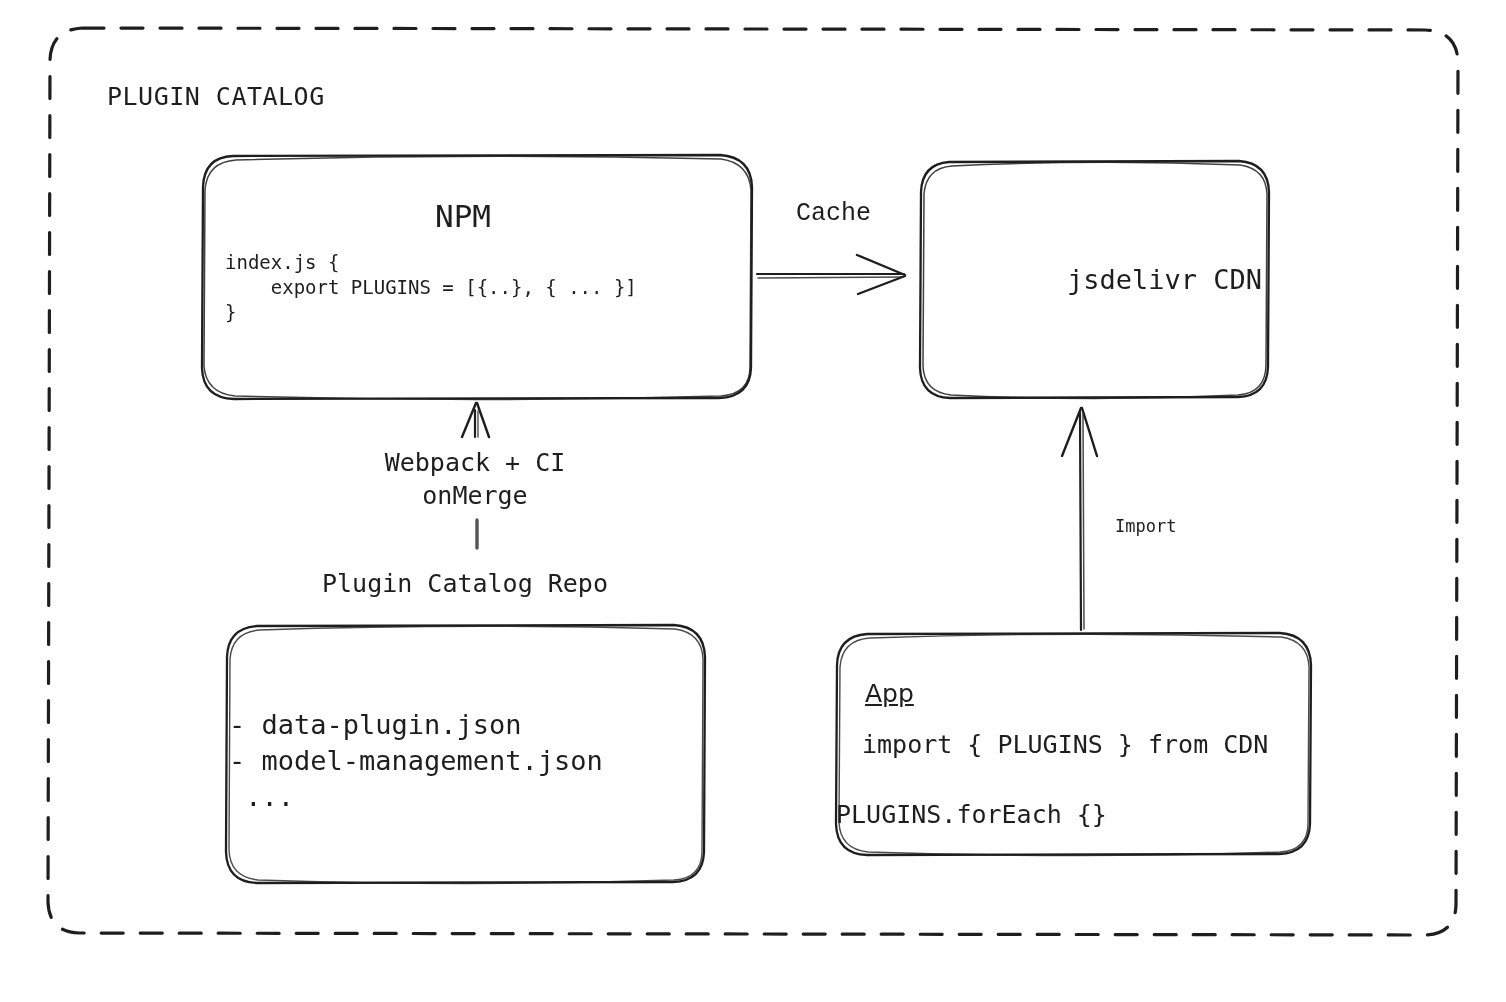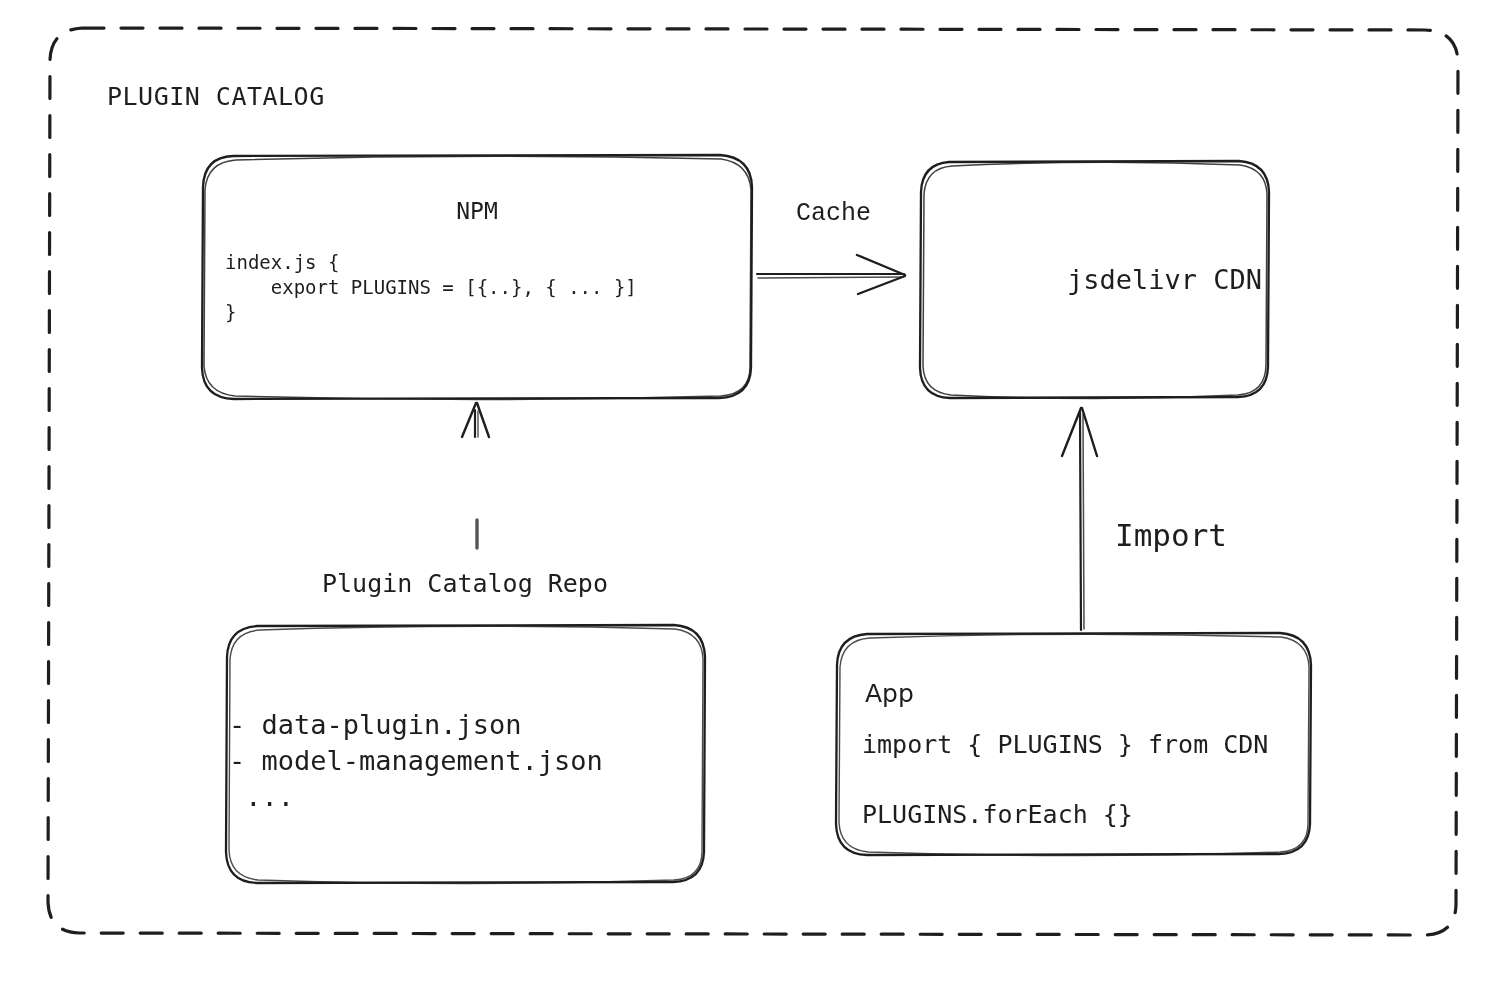--- a/index.html
+++ b/index.html
@@ -41,25 +41,25 @@
   
   #catalog-title {
     left: 100px;
     top: 80px;
     font-size: 25px;
     letter-spacing: 0.5px;
   }
 
   
   #npm-title {
-    left: 195px;
+    left: 181px;
     top: 196px;
     width: 550px;
     text-align: center;
-    font-size: 23px;
+    font-size: 31px;
   }
   #npm-code {
     left: 218px;
     top: 250px;
     font-size: 19px;
     line-height: 1.32;
   }
 
   
   #cdn-title {
@@ -101,37 +101,38 @@
     top: 707px;
     font-size: 27px;
     line-height: 1.34;
   }
 
   
   #app-title {
     left: 858px;
     top: 677px;
     font-size: 25px;
+    text-decoration: underline;
   }
   #app-line1 {
     left: 855px;
     top: 728px;
     font-size: 25px;
   }
   #app-line2 {
-    left: 855px;
+    left: 829px;
     top: 798px;
     font-size: 25px;
   }
 
   
   #import-label {
     left: 1108px;
     top: 515px;
-    font-size: 31px;
+    font-size: 17px;
     font-family: "DejaVu Sans Mono", "Liberation Mono", monospace;
   }
 </style>
 </head>
 <body>
 
 <div id="canvas">
 
   <svg class="layer" viewBox="0 0 1506 1002">
 
@@ -188,20 +189,22 @@
   <div class="txt mono" id="npm-title">NPM</div>
 
   <div class="txt mono" id="npm-code">index.js {
     export PLUGINS = [{..}, { ... }]
 }</div>
 
   <div class="txt mono" id="cdn-title">jsdelivr CDN</div>
 
   <div class="txt sans" id="cache-label">Cache</div>
 
+  <div class="txt mono" id="webpack-label">Webpack + CI
+onMerge</div>
 
   <div class="txt mono" id="repo-label">Plugin Catalog Repo</div>
 
   <div class="txt mono" id="repo-list">- data-plugin.json
 - model-management.json
  ...</div>
 
   <div class="txt sans" id="app-title">App</div>
 
   <div class="txt mono" id="app-line1">import { PLUGINS } from CDN</div>

